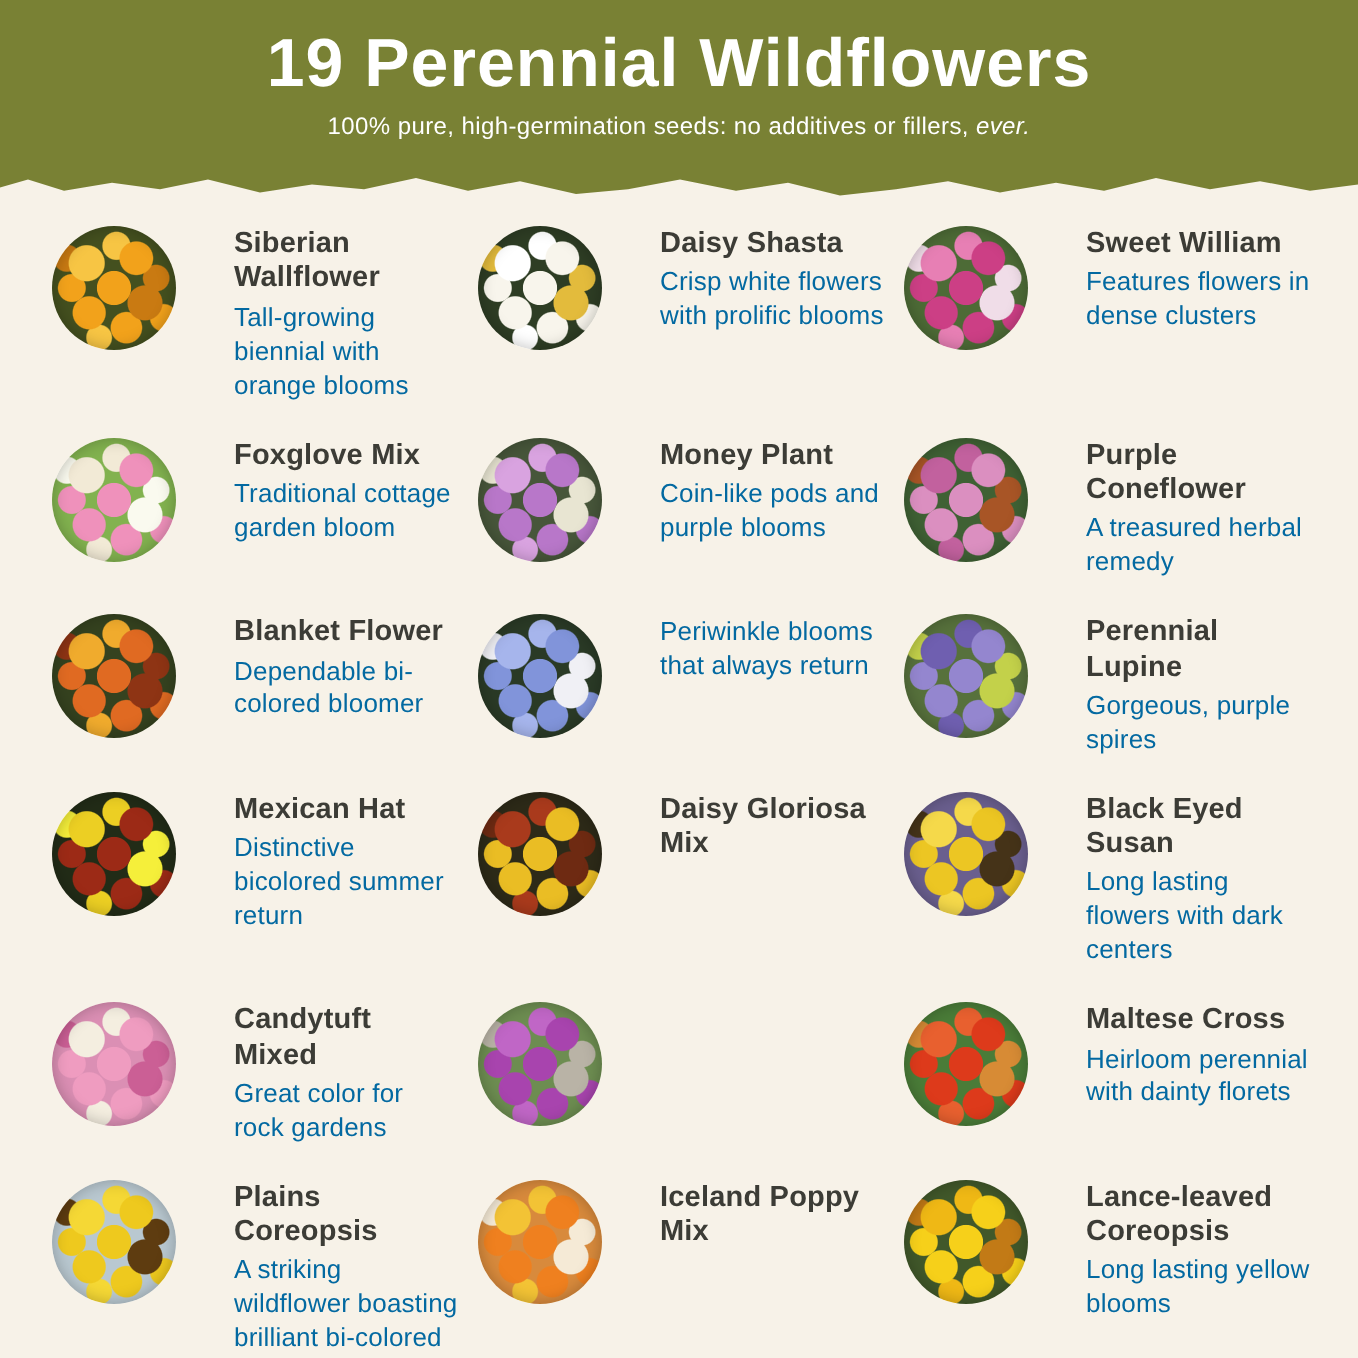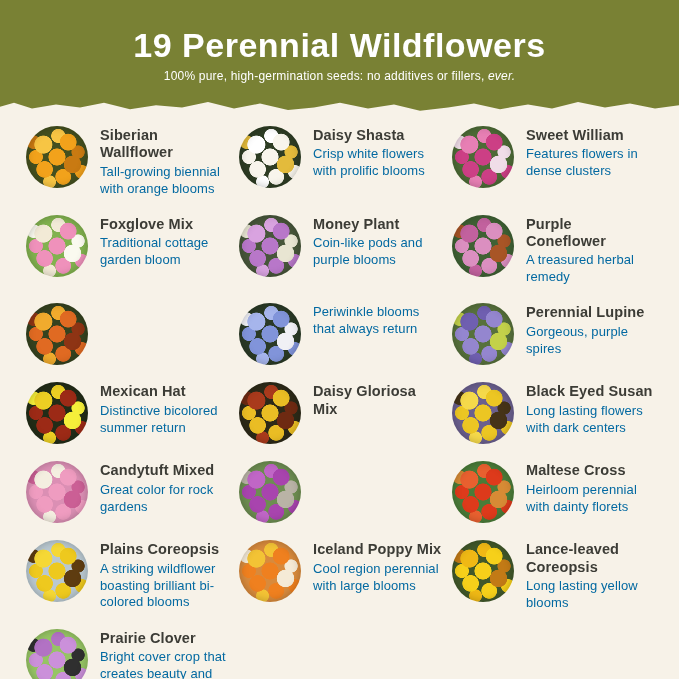--- a/index.html
+++ b/index.html
@@ -3,39 +3,39 @@
 <meta charset="utf-8">
 <style>
   html,body{margin:0;padding:0;background:#e9e4da;}
   .canvas{
     position:relative;width:679px;height:679px;margin:0 auto;
     background:#f7f2e8;overflow:hidden;
     font-family:"Liberation Sans","DejaVu Sans",sans-serif;
   }
   .header{
     background:#798134;color:#fff;text-align:center;
-    padding:26px 20px 16px 20px;
+    padding:13px 20px 16px 20px;
   }
   .header h1{
     margin:0;font-size:34px;line-height:1.15;font-weight:bold;
     letter-spacing:.5px;
   }
   .header .subtitle{
     margin:4px 0 0 0;font-size:12px;letter-spacing:.2px;font-weight:500;
   }
   .header .subtitle em{font-style:italic;}
   .torn{display:block;width:679px;height:16px;margin-top:-1px;}
   .grid{
     display:grid;
     grid-template-columns:repeat(3,1fr);
     column-gap:10px;row-gap:17px;
     padding:12px 24px 0 26px;
     align-items:start;
   }
-  .item{display:flex;gap:12px;align-items:flex-start;}
+  .item{display:flex;gap:29px;align-items:flex-start;}
   .photo{
     flex:0 0 62px;width:62px;height:62px;border-radius:50%;
     box-shadow:inset 0 0 8px rgba(0,0,0,.25);
     background:#888;
   }
   .txt{flex:1;min-width:0;padding-top:1px;}
   .name{
     font-size:14.5px;font-weight:bold;color:#3c3c36;line-height:1.2;
     margin-bottom:2px;letter-spacing:.1px;
   }
@@ -98,20 +98,24 @@
   <div class="item">
     <span class="photo" style="background: radial-gradient(circle, rgb(219, 143, 192) 0px, rgb(219, 143, 192) 19%, transparent 20%), radial-gradient(circle at 28% 30%, rgb(194, 97, 158) 0px, rgb(194, 97, 158) 14%, transparent 15%), radial-gradient(circle at 68% 26%, rgb(219, 143, 192) 0px, rgb(219, 143, 192) 13%, transparent 14%), radial-gradient(circle at 75% 62%, rgb(168, 85, 38) 0px, rgb(168, 85, 38) 14%, transparent 15%), radial-gradient(circle at 30% 70%, rgb(219, 143, 192) 0px, rgb(219, 143, 192) 13%, transparent 14%), radial-gradient(circle at 52% 16%, rgb(194, 97, 158) 0px, rgb(194, 97, 158) 11%, transparent 12%), radial-gradient(circle at 16% 50%, rgb(219, 143, 192) 0px, rgb(219, 143, 192) 11%, transparent 12%), radial-gradient(circle at 84% 42%, rgb(168, 85, 38) 0px, rgb(168, 85, 38) 10%, transparent 11%), radial-gradient(circle at 60% 82%, rgb(219, 143, 192) 0px, rgb(219, 143, 192) 12%, transparent 13%), radial-gradient(circle at 38% 90%, rgb(194, 97, 158) 0px, rgb(194, 97, 158) 9%, transparent 10%), radial-gradient(circle at 90% 74%, rgb(219, 143, 192) 0px, rgb(219, 143, 192) 9%, transparent 10%), radial-gradient(circle at 12% 26%, rgb(168, 85, 38) 0px, rgb(168, 85, 38) 9%, transparent 10%), linear-gradient(rgb(63, 97, 52), rgb(63, 97, 52));"></span>
     <div class="txt">
       <div class="name">Purple Coneflower</div>
       <div class="desc">A treasured herbal remedy</div>
     </div>
   </div>
 
   <div class="item">
     <span class="photo" style="background: radial-gradient(circle, rgb(224, 106, 34) 0px, rgb(224, 106, 34) 19%, transparent 20%), radial-gradient(circle at 28% 30%, rgb(240, 171, 45) 0px, rgb(240, 171, 45) 14%, transparent 15%), radial-gradient(circle at 68% 26%, rgb(224, 106, 34) 0px, rgb(224, 106, 34) 13%, transparent 14%), radial-gradient(circle at 75% 62%, rgb(142, 52, 20) 0px, rgb(142, 52, 20) 14%, transparent 15%), radial-gradient(circle at 30% 70%, rgb(224, 106, 34) 0px, rgb(224, 106, 34) 13%, transparent 14%), radial-gradient(circle at 52% 16%, rgb(240, 171, 45) 0px, rgb(240, 171, 45) 11%, transparent 12%), radial-gradient(circle at 16% 50%, rgb(224, 106, 34) 0px, rgb(224, 106, 34) 11%, transparent 12%), radial-gradient(circle at 84% 42%, rgb(142, 52, 20) 0px, rgb(142, 52, 20) 10%, transparent 11%), radial-gradient(circle at 60% 82%, rgb(224, 106, 34) 0px, rgb(224, 106, 34) 12%, transparent 13%), radial-gradient(circle at 38% 90%, rgb(240, 171, 45) 0px, rgb(240, 171, 45) 9%, transparent 10%), radial-gradient(circle at 90% 74%, rgb(224, 106, 34) 0px, rgb(224, 106, 34) 9%, transparent 10%), radial-gradient(circle at 12% 26%, rgb(142, 52, 20) 0px, rgb(142, 52, 20) 9%, transparent 10%), linear-gradient(rgb(53, 66, 31), rgb(53, 66, 31));"></span>
+    <div class="txt">
+      <div class="name">Blanket Flower</div>
+      <div class="desc">Dependable bi-colored bloomer</div>
+    </div>
   </div>
 
   <div class="item">
     <span class="photo" style="background: radial-gradient(circle, rgb(129, 148, 218) 0px, rgb(129, 148, 218) 19%, transparent 20%), radial-gradient(circle at 28% 30%, rgb(166, 181, 236) 0px, rgb(166, 181, 236) 14%, transparent 15%), radial-gradient(circle at 68% 26%, rgb(129, 148, 218) 0px, rgb(129, 148, 218) 13%, transparent 14%), radial-gradient(circle at 75% 62%, rgb(240, 240, 245) 0px, rgb(240, 240, 245) 14%, transparent 15%), radial-gradient(circle at 30% 70%, rgb(129, 148, 218) 0px, rgb(129, 148, 218) 13%, transparent 14%), radial-gradient(circle at 52% 16%, rgb(166, 181, 236) 0px, rgb(166, 181, 236) 11%, transparent 12%), radial-gradient(circle at 16% 50%, rgb(129, 148, 218) 0px, rgb(129, 148, 218) 11%, transparent 12%), radial-gradient(circle at 84% 42%, rgb(240, 240, 245) 0px, rgb(240, 240, 245) 10%, transparent 11%), radial-gradient(circle at 60% 82%, rgb(129, 148, 218) 0px, rgb(129, 148, 218) 12%, transparent 13%), radial-gradient(circle at 38% 90%, rgb(166, 181, 236) 0px, rgb(166, 181, 236) 9%, transparent 10%), radial-gradient(circle at 90% 74%, rgb(129, 148, 218) 0px, rgb(129, 148, 218) 9%, transparent 10%), radial-gradient(circle at 12% 26%, rgb(240, 240, 245) 0px, rgb(240, 240, 245) 9%, transparent 10%), linear-gradient(rgb(42, 58, 38), rgb(42, 58, 38));"></span>
     <div class="txt">
       <div class="desc">Periwinkle blooms that always return</div>
     </div>
   </div>
 
   <div class="item">
@@ -170,21 +174,20 @@
     <div class="txt">
       <div class="name">Plains Coreopsis</div>
       <div class="desc">A striking wildflower boasting brilliant bi-colored blooms</div>
     </div>
   </div>
 
   <div class="item">
     <span class="photo" style="background: radial-gradient(circle, rgb(239, 128, 31) 0px, rgb(239, 128, 31) 19%, transparent 20%), radial-gradient(circle at 28% 30%, rgb(243, 195, 53) 0px, rgb(243, 195, 53) 14%, transparent 15%), radial-gradient(circle at 68% 26%, rgb(239, 128, 31) 0px, rgb(239, 128, 31) 13%, transparent 14%), radial-gradient(circle at 75% 62%, rgb(245, 234, 214) 0px, rgb(245, 234, 214) 14%, transparent 15%), radial-gradient(circle at 30% 70%, rgb(239, 128, 31) 0px, rgb(239, 128, 31) 13%, transparent 14%), radial-gradient(circle at 52% 16%, rgb(243, 195, 53) 0px, rgb(243, 195, 53) 11%, transparent 12%), radial-gradient(circle at 16% 50%, rgb(239, 128, 31) 0px, rgb(239, 128, 31) 11%, transparent 12%), radial-gradient(circle at 84% 42%, rgb(245, 234, 214) 0px, rgb(245, 234, 214) 10%, transparent 11%), radial-gradient(circle at 60% 82%, rgb(239, 128, 31) 0px, rgb(239, 128, 31) 12%, transparent 13%), radial-gradient(circle at 38% 90%, rgb(243, 195, 53) 0px, rgb(243, 195, 53) 9%, transparent 10%), radial-gradient(circle at 90% 74%, rgb(239, 128, 31) 0px, rgb(239, 128, 31) 9%, transparent 10%), radial-gradient(circle at 12% 26%, rgb(245, 234, 214) 0px, rgb(245, 234, 214) 9%, transparent 10%), linear-gradient(rgb(216, 138, 60), rgb(216, 138, 60));"></span>
     <div class="txt">
       <div class="name">Iceland Poppy Mix</div>
-      <div class="desc">Cool region perennial with large blooms</div>
     </div>
   </div>
 
   <div class="item">
     <span class="photo" style="background: radial-gradient(circle, rgb(246, 208, 26) 0px, rgb(246, 208, 26) 19%, transparent 20%), radial-gradient(circle at 28% 30%, rgb(239, 184, 21) 0px, rgb(239, 184, 21) 14%, transparent 15%), radial-gradient(circle at 68% 26%, rgb(246, 208, 26) 0px, rgb(246, 208, 26) 13%, transparent 14%), radial-gradient(circle at 75% 62%, rgb(194, 122, 22) 0px, rgb(194, 122, 22) 14%, transparent 15%), radial-gradient(circle at 30% 70%, rgb(246, 208, 26) 0px, rgb(246, 208, 26) 13%, transparent 14%), radial-gradient(circle at 52% 16%, rgb(239, 184, 21) 0px, rgb(239, 184, 21) 11%, transparent 12%), radial-gradient(circle at 16% 50%, rgb(246, 208, 26) 0px, rgb(246, 208, 26) 11%, transparent 12%), radial-gradient(circle at 84% 42%, rgb(194, 122, 22) 0px, rgb(194, 122, 22) 10%, transparent 11%), radial-gradient(circle at 60% 82%, rgb(246, 208, 26) 0px, rgb(246, 208, 26) 12%, transparent 13%), radial-gradient(circle at 38% 90%, rgb(239, 184, 21) 0px, rgb(239, 184, 21) 9%, transparent 10%), radial-gradient(circle at 90% 74%, rgb(246, 208, 26) 0px, rgb(246, 208, 26) 9%, transparent 10%), radial-gradient(circle at 12% 26%, rgb(194, 122, 22) 0px, rgb(194, 122, 22) 9%, transparent 10%), linear-gradient(rgb(65, 88, 42), rgb(65, 88, 42));"></span>
     <div class="txt">
       <div class="name">Lance-leaved Coreopsis</div>
       <div class="desc">Long lasting yellow blooms</div>
     </div>
   </div>

